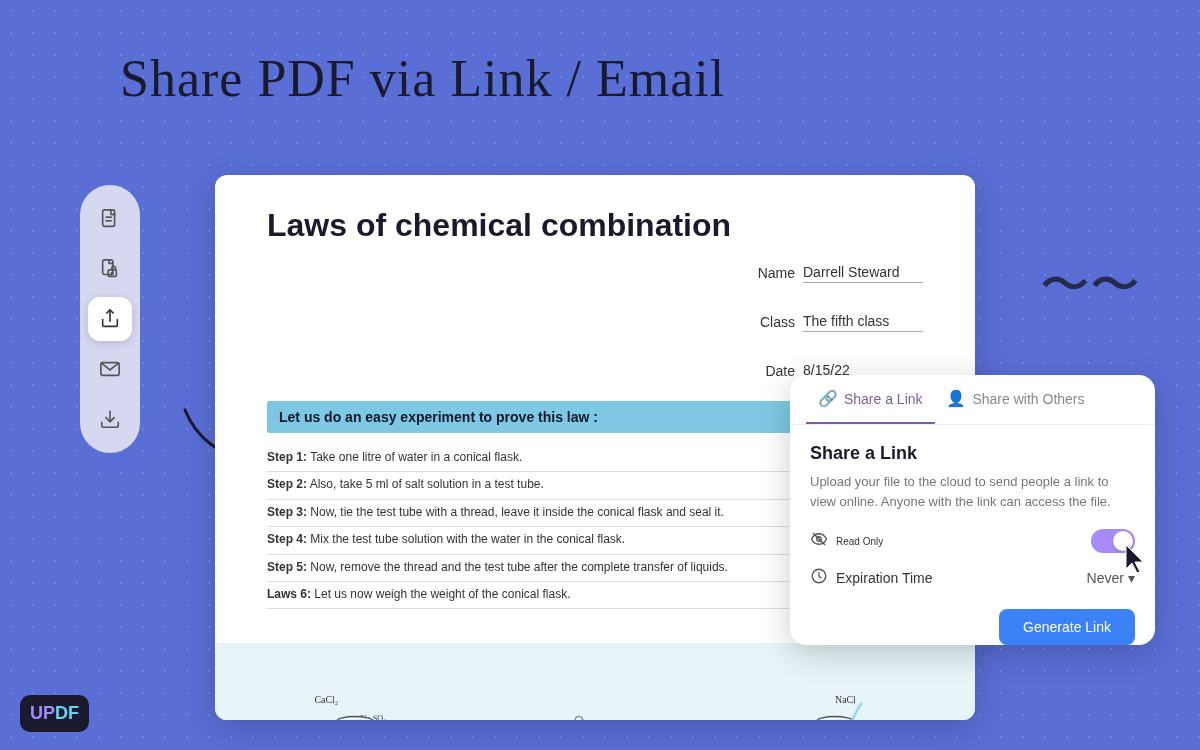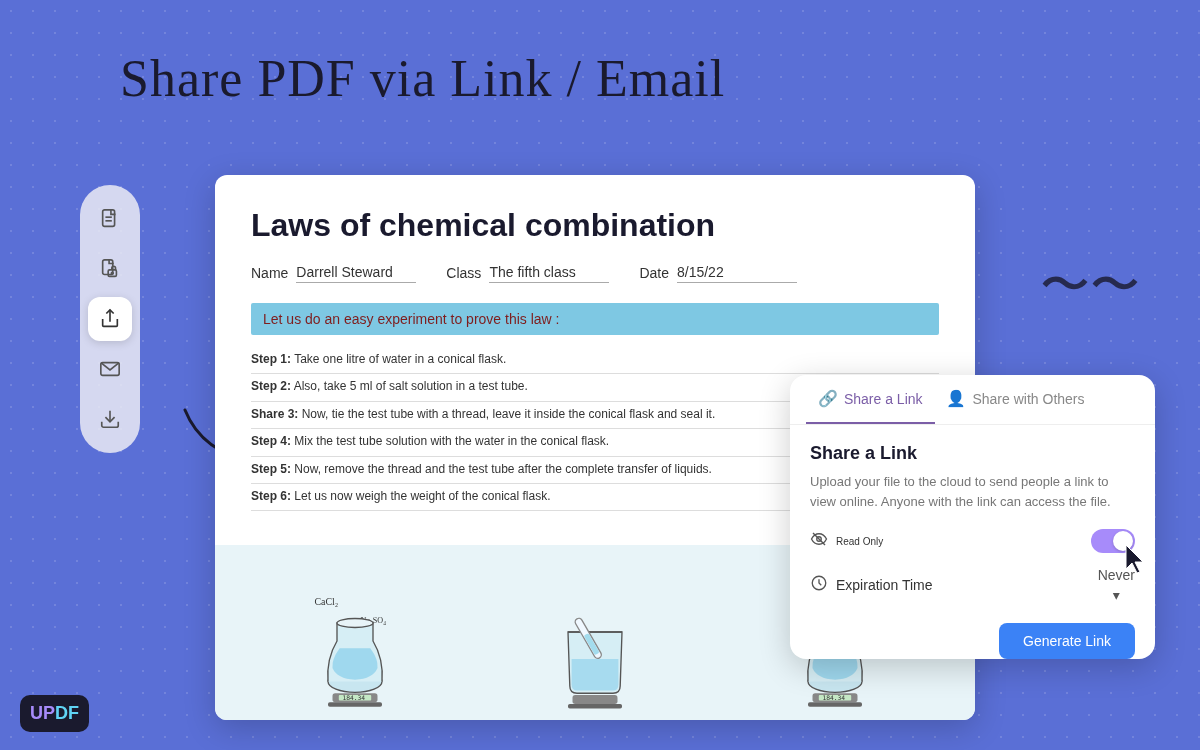--- a/index.html
+++ b/index.html
@@ -113,35 +113,36 @@
       left: 215px;
       width: 760px;
       height: 545px;
       background: white;
       border-radius: 12px;
       overflow: hidden;
       box-shadow: 0 8px 32px rgba(0,0,0,0.2);
     }
 
     .pdf-content {
-      padding: 32px 36px;
+      padding: 32px 52px;
     }
 
     .pdf-title {
       font-size: 32px;
       font-weight: bold;
       color: #1a1a2e;
       margin-bottom: 20px;
     }
 
     .pdf-fields {
       display: flex;
       gap: 30px;
       margin-bottom: 20px;
       align-items: flex-end;
+      flex-direction: column;
     }
 
     .field-group {
       display: flex;
       align-items: flex-end;
       gap: 8px;
     }
 
     .field-label {
       font-size: 14px;
@@ -153,24 +154,24 @@
     .field-value {
       font-size: 14px;
       color: #333;
       border-bottom: 1.5px solid #aaa;
       padding-bottom: 2px;
       min-width: 120px;
     }
 
     .highlight-bar {
       background: #7ec8e3;
-      color: #7f1d1d;
+      color: #0f172a;
       padding: 8px 12px;
       font-size: 14px;
-      font-weight: normal;
+      font-weight: bold;
       margin-bottom: 14px;
       border-radius: 2px;
     }
 
     .step-text {
       font-size: 12px;
       color: #333;
       line-height: 1.7;
       border-bottom: 1px solid #ddd;
       padding-bottom: 4px;
@@ -308,21 +309,20 @@
       color: #333;
     }
 
     .expiry-select {
       display: flex;
       align-items: center;
       gap: 4px;
       font-size: 14px;
       color: #555;
       cursor: pointer;
-      flex-direction: column;
     }
 
     .generate-btn {
       background: #3b82f6;
       color: white;
       border: none;
       border-radius: 8px;
       padding: 10px 24px;
       font-size: 14px;
       font-weight: 500;
@@ -418,24 +418,24 @@
         <span class="field-label">Date</span>
         <span class="field-value">8/15/22</span>
       </div>
     </div>
 
     <div class="highlight-bar">Let us do an easy experiment to prove this law :</div>
 
     <div id="steps-container">
         <div class="step-text"><strong>Step 1:</strong> Take one litre of water in a conical flask.</div>
         <div class="step-text"><strong>Step 2:</strong> Also, take 5 ml of salt solution in a test tube.</div>
-        <div class="step-text"><strong>Share 3:</strong> Now, tie the test tube with a thread, leave it inside the conical flask and seal it.</div>
+        <div class="step-text"><strong>Step 3:</strong> Now, tie the test tube with a thread, leave it inside the conical flask and seal it.</div>
         <div class="step-text"><strong>Step 4:</strong> Mix the test tube solution with the water in the conical flask.</div>
         <div class="step-text"><strong>Step 5:</strong> Now, remove the thread and the test tube after the complete transfer of liquids.</div>
-        <div class="step-text"><strong>Step 6:</strong> Let us now weigh the weight of the conical flask.</div>
+        <div class="step-text"><strong>Laws 6:</strong> Let us now weigh the weight of the conical flask.</div>
       </div>
   </div>
 
   <div class="pdf-image-area">
 
     <svg class="beaker-svg" viewBox="0 0 100 140">
       <text x="5" y="20" font-size="11" font-family="serif" fill="#333">CaCl₂</text>
       <text x="45" y="40" font-size="9" font-family="serif" fill="#333">→ Na₂SO₄</text>
 
       <ellipse cx="50" cy="105" rx="30" ry="12" fill="#c8e6f0" stroke="#555" stroke-width="1.5"></ellipse>

